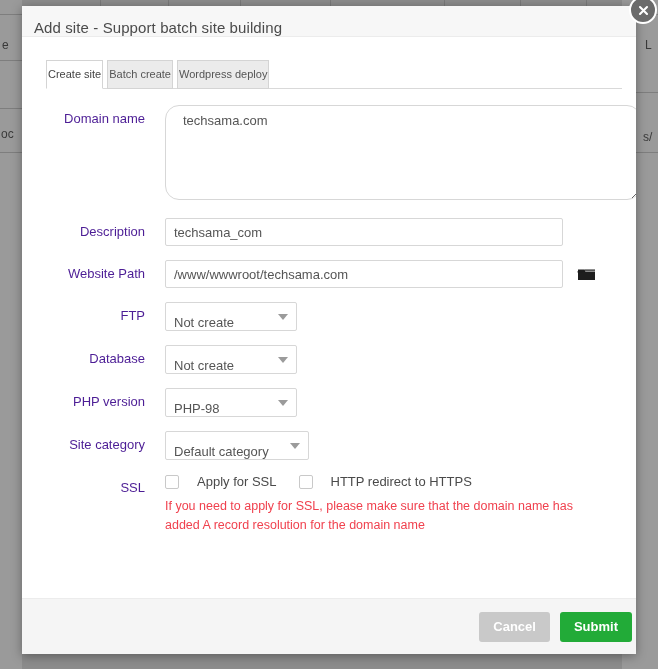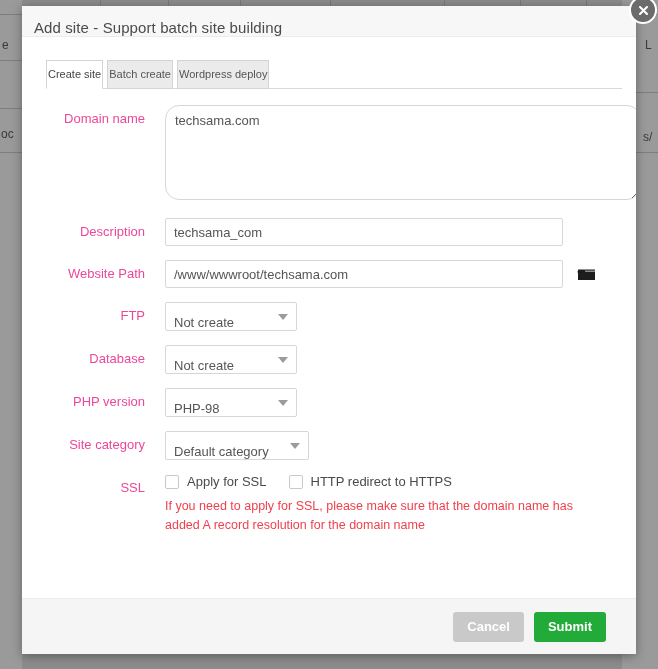--- a/index.html
+++ b/index.html
@@ -126,33 +126,33 @@
   }
   .row {
     display: flex;
     align-items: flex-start;
     margin-bottom: 14px;
   }
   .lbl {
     width: 143px;
     text-align: right;
     font-size: 13px;
-    color: #ec4899;
+    color: #4c1d95;
     padding-right: 20px;
     padding-top: 6px;
     flex: 0 0 143px;
     white-space: nowrap;
   }
   .ctl { flex: 1 1 auto; }
 
   textarea.domain {
     width: 476px; height: 95px;
     border: 1px solid #d7d7d7;
     border-radius: 14px;
-    padding: 7px 9px;
+    padding: 7px 17px;
     font-size: 13px;
     color: #555;
     font-family: "Liberation Sans", sans-serif;
     resize: both;
     outline: none;
   }
   input.text {
     width: 398px; height: 28px;
     border: 1px solid #d7d7d7;
     border-radius: 2px;
@@ -186,21 +186,21 @@
     position: absolute; right: 8px; top: 50%;
     margin-top: -3px;
     width: 0; height: 0;
     border-left: 5px solid transparent;
     border-right: 5px solid transparent;
     border-top: 6px solid #9b9b9b;
   }
 
   
   .ssl-line { display: flex; align-items: center; }
-  .cb-wrap { display: flex; align-items: center; margin-right: 22px; cursor: pointer; }
+  .cb-wrap { display: flex; align-items: center; margin-right: 22px; cursor: pointer; gap: 10px; }
   .cb {
     width: 14px; height: 14px;
     border: 1px solid #c9c9c9;
     border-radius: 2px;
     background: #fff;
     margin-right: 8px;
     flex: 0 0 14px;
   }
   .cb-label { font-size: 13px; color: #4a4a4a; white-space: nowrap; }
   #ssl-warning {
@@ -212,21 +212,21 @@
   }
 
   
   #modal-footer {
     position: absolute;
     left: 0; right: 0; bottom: 0;
     height: 56px;
     background: #f5f5f5;
     border-top: 1px solid #ececec;
     display: flex; align-items: center; justify-content: flex-end;
-    padding-right: 30px;
+    padding-right: 4px;
   }
   .btn {
     height: 30px;
     min-width: 64px;
     border-radius: 3px;
     border: none;
     font-size: 13px;
     font-weight: bold;
     color: #fff;
     cursor: pointer;

